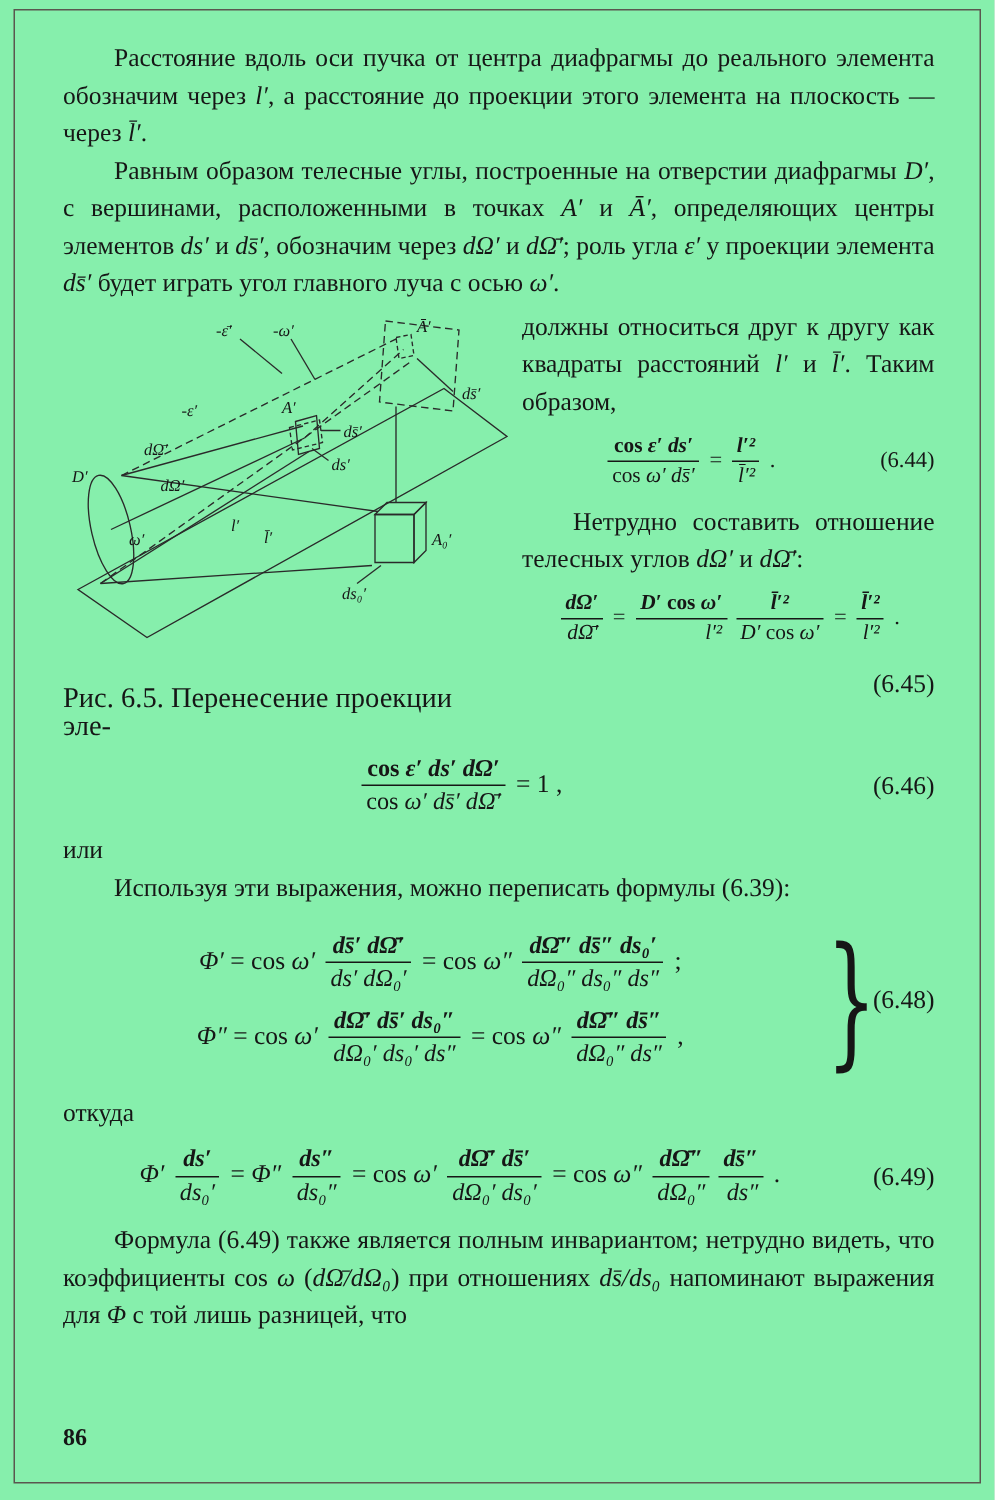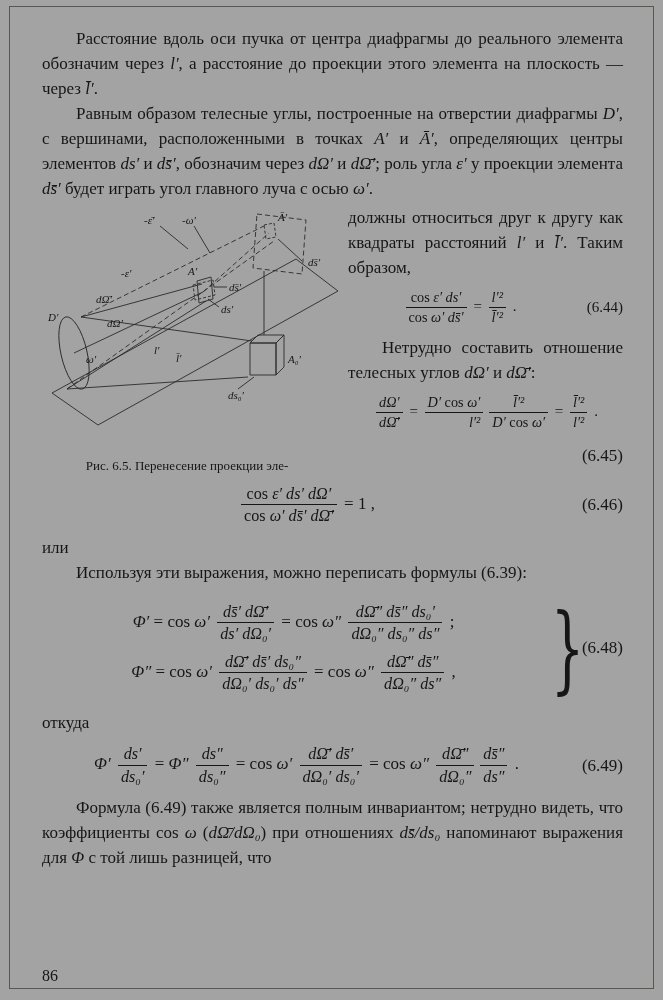--- a/index.html
+++ b/index.html
@@ -1,55 +1,55 @@
 <!DOCTYPE html>
 <html><head>
 <meta charset="utf-8">
 <style>
   html,body { margin:0; padding:0; background:#e8e8e6; }
   .page {
     position:relative; width:663px; height:1000px; margin:0 auto;
-    background:#a3a3a3; overflow:hidden; color:#161616;
+    background:#86efac; overflow:hidden; color:#161616;
     font-family:"Liberation Serif","DejaVu Serif",serif;
   }
   .frame {
     position:absolute; left:9px; right:9px; top:6px; bottom:11px;
     border:1px solid #5a564f; pointer-events:none;
   }
   .content {
     position:absolute; left:42px; top:26px; width:581px;
     font-size:17px; line-height:25px;
   }
   .para { margin:0; text-align:justify; text-indent:34px; }
   .noindent { text-indent:0; }
   .vr { font-style:italic; }
   .tx { font-style:normal; }
 
   .fig-row { display:flex; margin-top:4px; }
   .fig-col { flex:0 0 302px; width:302px; padding-top:6px; }
   .txt-col { flex:1; margin-left:4px; }
-  .caption { font-size:13px; line-height:19px; text-align:center; width:290px; margin-top:6px; }
+  .caption { font-size:19px; line-height:19px; text-align:left; width:290px; margin-top:6px; }
 
   .eq-flex { display:flex; align-items:center; margin:9px 0; }
   .eq-body { flex:1; text-align:center; }
   .eq-label { text-align:right; min-width:52px; }
   .eq { text-align:center; margin:9px 0 2px; }
   .eq-small { font-size:15px; }
   .eq-label-line { text-align:right; margin:12px 0 6px; }
   .eq-line { margin:8px 0; }
 
   .frac { display:inline-block; vertical-align:middle; text-align:center; margin:0 3px; }
-  .fnum { display:block; padding:0 3px 1px; border-bottom:1px solid #161616; line-height:1.2; font-size:0.95em; }
+  .fnum { display:block; padding:0 3px 1px; border-bottom:1px solid #161616; line-height:1.2; font-size:0.95em;font-weight:bold; }
   .fden { display:block; padding:1px 3px 0; line-height:1.2; font-size:0.95em;text-align:right; }
 
   .brace {
     font-family:"DejaVu Serif",serif; font-size:96px; line-height:96px; height:96px;
     transform:scaleX(0.55); width:26px; text-align:center; font-weight:400;
   }
-  .page-number { position:absolute; left:42px; bottom:15px; font-size:16px; }
+  .page-number { position:absolute; left:42px; bottom:32px; font-size:16px;font-weight:bold; }
 
   svg text { font-family:"Liberation Serif","DejaVu Serif",serif; font-style:italic; font-size:11px; fill:#161616; }
 </style>
 </head>
 <body>
 
 <div class="page">
   <div class="frame"></div>
 
   <div class="content">

